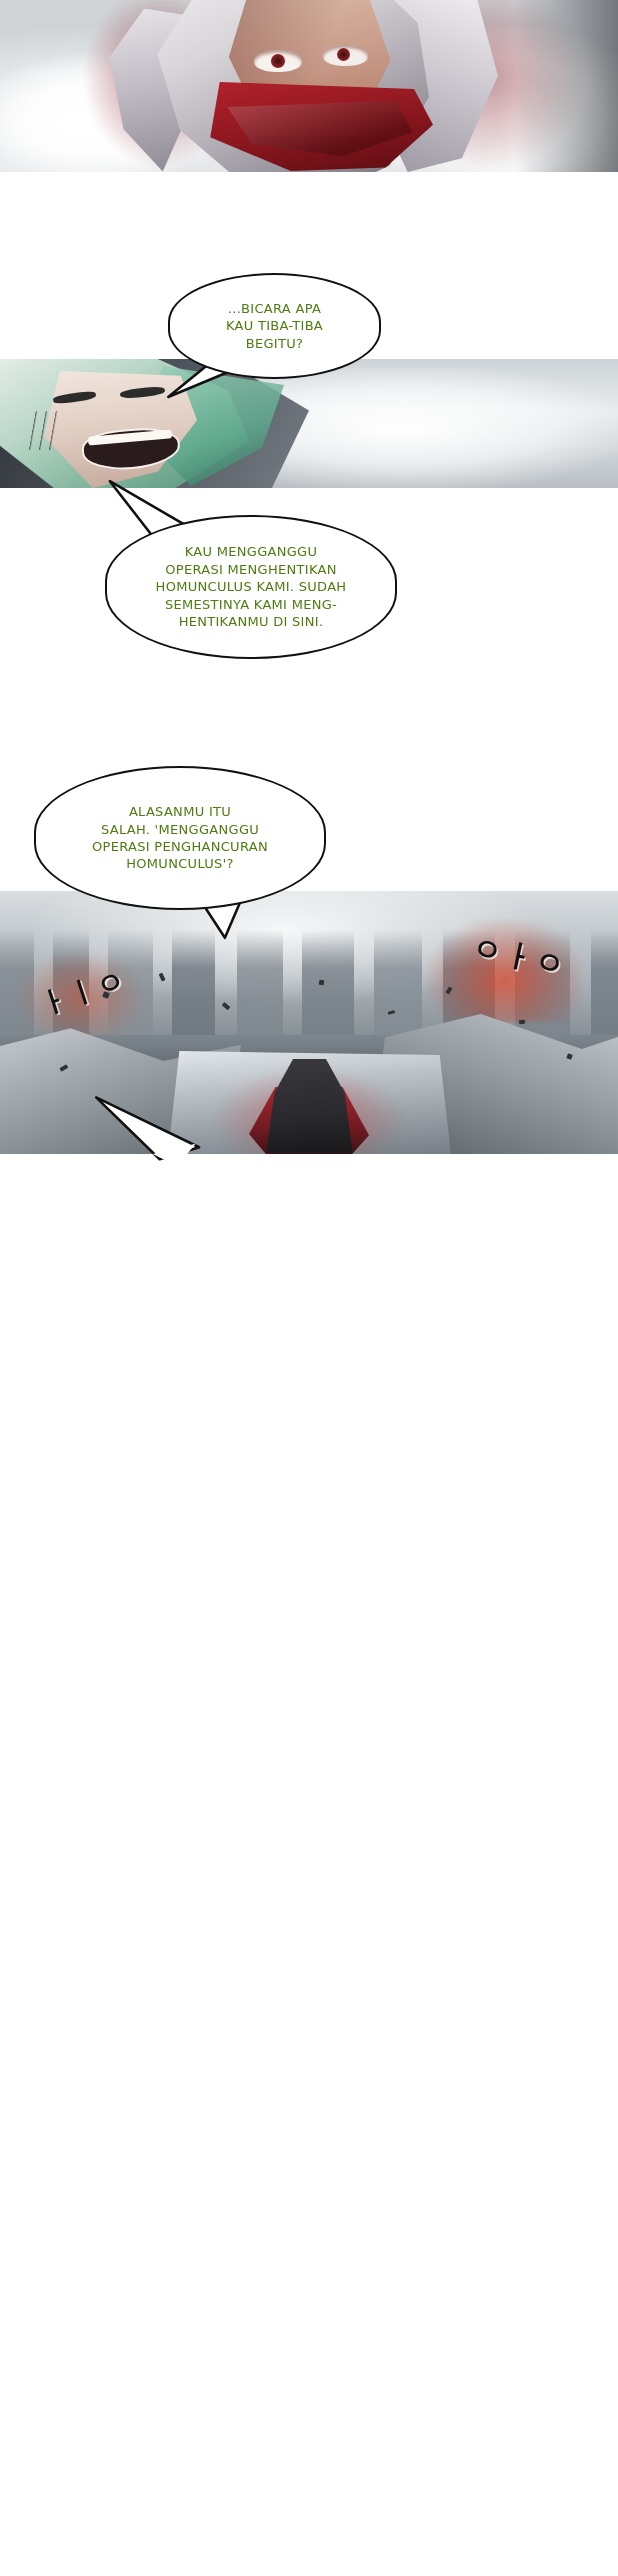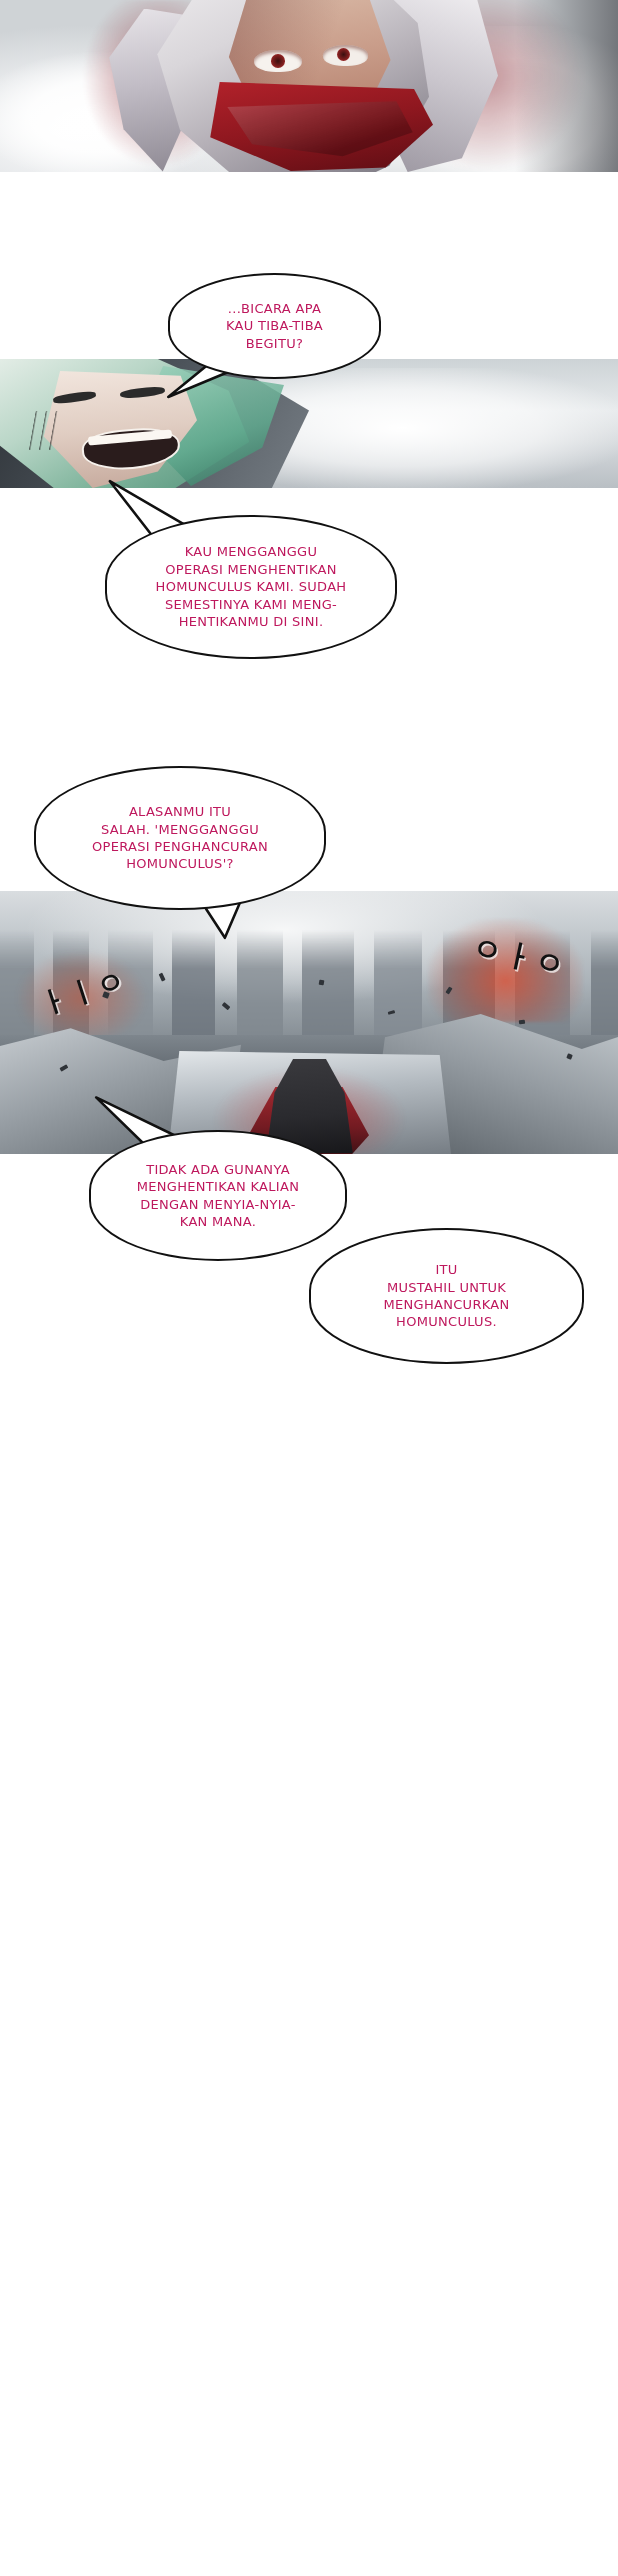--- a/index.html
+++ b/index.html
@@ -280,21 +280,21 @@
     align-items: center;
     justify-content: center;
     z-index: 5;
   }
   .balloon-text {
     text-align: center;
     font-family: "DejaVu Sans", sans-serif;
     font-size: 13px;
     line-height: 1.34;
     letter-spacing: 0.3px;
-    color: #be185d;
+    color: #4d7c0f;
     white-space: pre-line;
     padding: 0 13.7px;
   }
 
   
   .balloon-1 { left: 168px; top: 273px; width: 213px; height: 106px; }
 
   
   .balloon-2 { left: 105px; top: 515px; width: 292px; height: 144px; }
 
@@ -402,28 +402,16 @@
 HENTIKANMU DI SINI.</div>
   </div>
 
   <div class="balloon balloon-3">
     <div class="balloon-text">ALASANMU ITU
 SALAH. 'MENGGANGGU
 OPERASI PENGHANCURAN
 HOMUNCULUS'?</div>
   </div>
 
-  <div class="balloon balloon-4">
-    <div class="balloon-text">TIDAK ADA GUNANYA
-MENGHENTIKAN KALIAN
-DENGAN MENYIA-NYIA-
-KAN MANA.</div>
-  </div>
-
-  <div class="balloon balloon-5">
-    <div class="balloon-text">ITU
-MUSTAHIL UNTUK
-MENGHANCURKAN
-HOMUNCULUS.</div>
-  </div>
+
 
 </div>
 
 
 </body></html>

